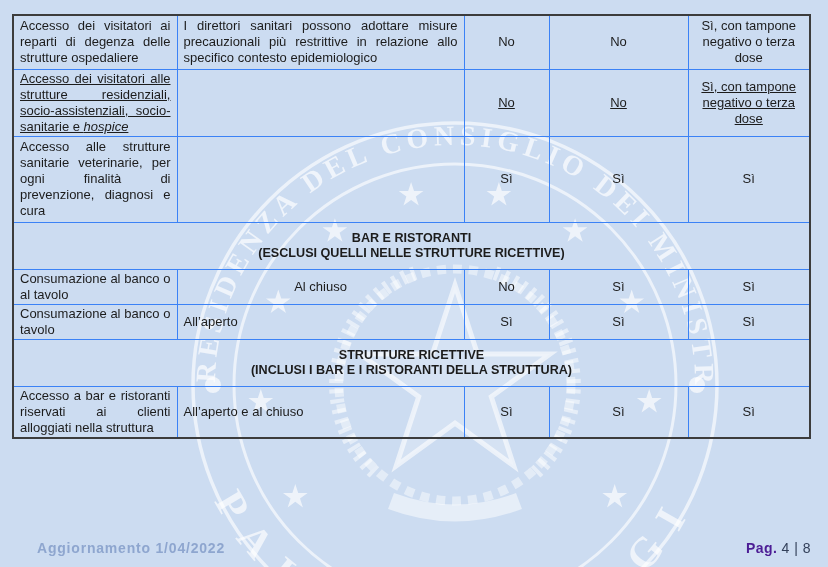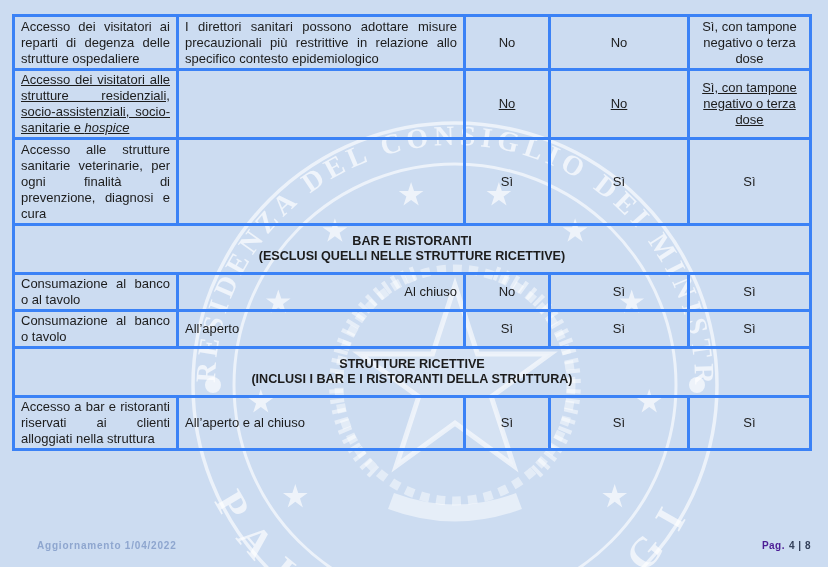--- a/index.html
+++ b/index.html
@@ -19,21 +19,21 @@
   
   table.rules{
     position:absolute;left:12px;top:14px;
     width:797px;
     border-collapse:collapse;
     table-layout:fixed;
     font-size:13px;
     line-height:16px;
   }
   table.rules td{
-    border:3px solid #3b82f6;
+    border:1px solid #3b82f6;
     padding:1px 6px;
     vertical-align:middle;
     background:transparent;
   }
   table.rules{border:2px solid #3c3c3c;}
   td.activity{text-align:justify;}
   td.note{text-align:justify;}
   td.val{text-align:center;}
   tr.section td{
     text-align:center;
@@ -44,32 +44,32 @@
   }
   .italic{font-style:italic;}
   
   tr.r0{height:54px;} tr.r1{height:64px;text-decoration:underline;} tr.r2{height:86px;}
   tr.r3{height:31px;} tr.r4{height:35px;} tr.r5{height:35px;margin-top:22px;}
   tr.r6{height:105px;} tr.r7{height:32px;} tr.r8{height:18px;}
   tr.r9{height:52px;padding-left:13px;}
   
   .footer{
     position:absolute;left:0;right:0;top:538px;height:22px;
-    font-size:10px;
+    font-size:14px;
   }
   .footer .update{
     position:absolute;left:37px;top:2px;
     color:#8ea6cf;font-weight:bold;letter-spacing:0.8px;
   }
   .footer .pagebox{
     position:absolute;right:17px;top:2px;
     letter-spacing:0.5px;
   }
   .footer .pag-label{color:#4c1d95;font-weight:bold;}
-  .footer .pag-value{color:#33405a;font-weight:bold;margin-left:4px;}
+  .footer .pag-value{color:#33405a;font-weight:normal;margin-left:4px;}
 </style>
 </head>
 <body>
 
 <svg class="watermark" viewBox="0 0 828 567" aria-hidden="true">
   <defs>
     <path id="ringTop" d="M 215 385 A 240 240 0 1 1 695 385" fill="none"></path>
     <path id="ringBottom" d="M 188 385 A 267 267 0 0 0 722 385" fill="none"></path>
     <path id="star" d="M0,-10 L2.25,-3.09 L9.51,-3.09 L3.63,1.18 L5.88,8.09 L0,3.82 L-5.88,8.09 L-3.63,1.18 L-9.51,-3.09 L-2.25,-3.09 Z"></path>
   </defs>
@@ -142,21 +142,21 @@
       <td class="val">Sì</td>
     </tr>
     <tr class="r3 section">
       <td colspan="5">
         <div>BAR E RISTORANTI</div>
         <div>(ESCLUSI QUELLI NELLE STRUTTURE RICETTIVE)</div>
       </td>
     </tr>
     <tr class="r4">
       <td class="activity"><span>Consumazione al banco o al tavolo</span></td>
-      <td class="note" style="text-align:right">Al chiuso</td>
+      <td class="note" style="text-align:center">Al chiuso</td>
       <td class="val">No</td>
       <td class="val">Sì</td>
       <td class="val">Sì</td>
     </tr>
     <tr class="r5">
       <td class="activity"><span>Consumazione al banco o tavolo</span></td>
       <td class="note" style="text-align:left">All’aperto</td>
       <td class="val">Sì</td>
       <td class="val">Sì</td>
       <td class="val">Sì</td>

